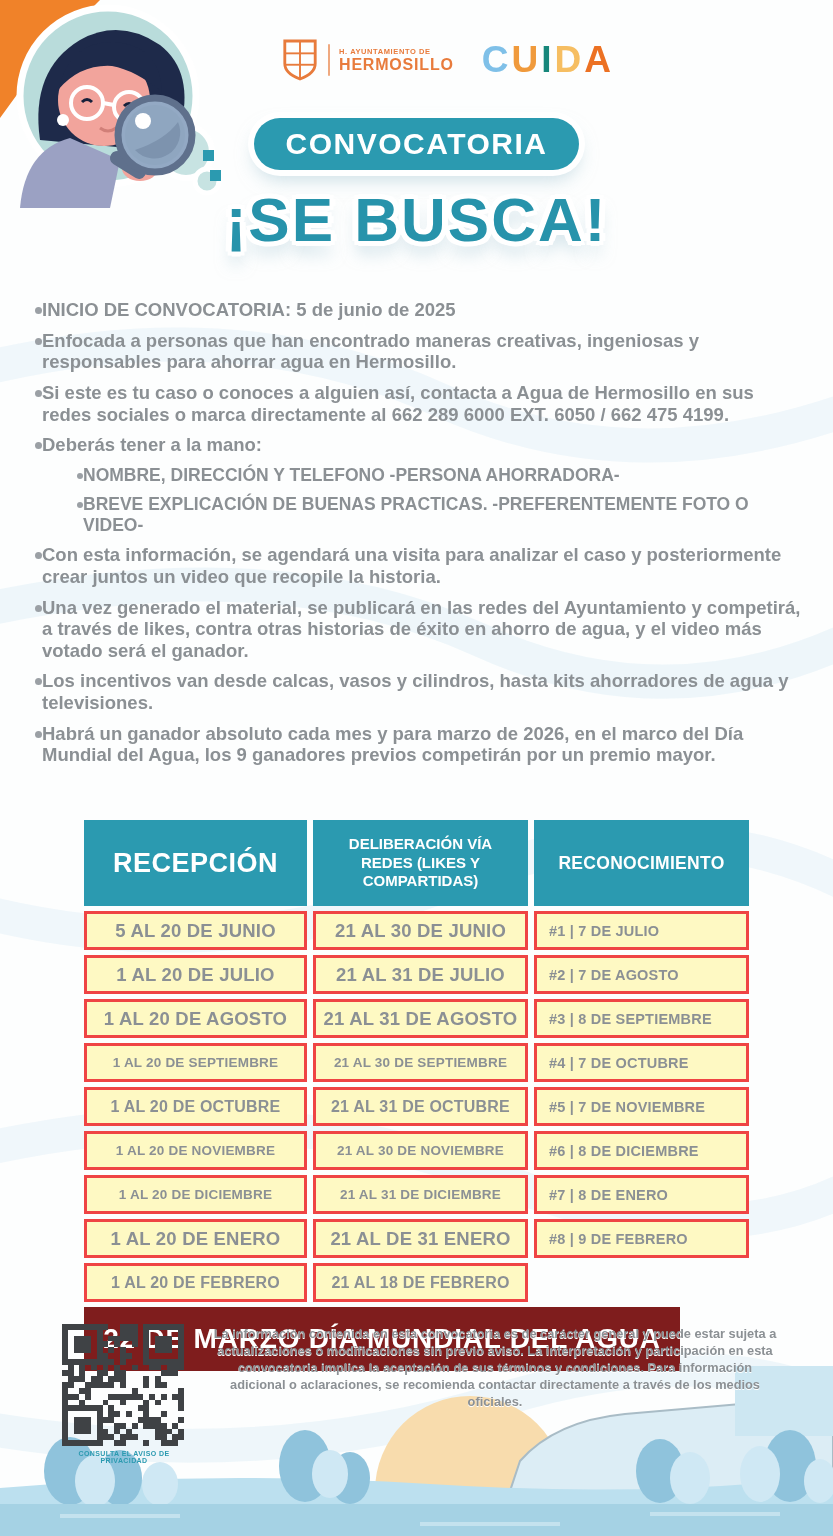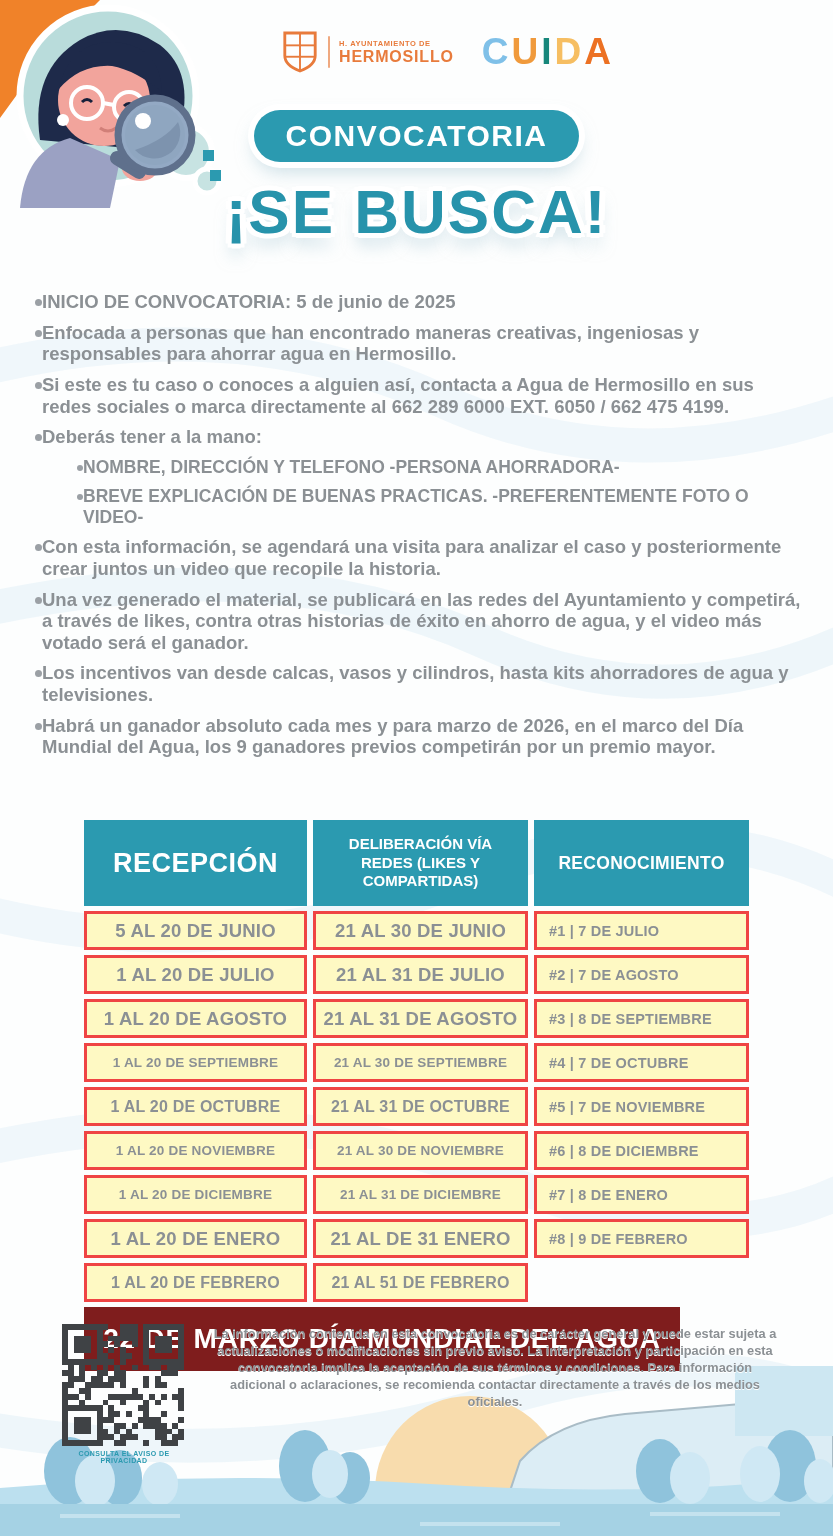--- a/index.html
+++ b/index.html
@@ -9,21 +9,21 @@
     background:#fdfefe; font-family:"Liberation Sans", sans-serif;
   }
   .layer-watermark { position:absolute; inset:0; z-index:0; pointer-events:none; }
   .layer-landscape { position:absolute; left:0; bottom:0; z-index:1; pointer-events:none; }
   .content { position:relative; z-index:2; }
 
   
   .hero-illustration { position:absolute; top:0; left:0; width:222px; height:208px; z-index:3; }
 
   
-  .header { display:flex; justify-content:center; align-items:center; gap:28px; padding-top:30px; padding-left:60px; }
+  .header { display:flex; justify-content:center; align-items:center; gap:28px; padding-top:38px; padding-left:60px; }
   .org { display:flex; align-items:center; gap:9px; color:#E87B3C; }
   .org-divider { width:2px; height:32px; background:#E87B3C; opacity:.65; border-radius:2px; }
   .org-line1 { font-size:7.5px; font-weight:700; letter-spacing:.6px; }
   .org-line2 { font-size:16px; font-weight:800; letter-spacing:.8px; }
   .cuida { display:flex; gap:2px; font-size:37px; font-weight:800; letter-spacing:1px; }
 
   
   .badge {
     margin:36px auto 0; width:fit-content; background:#2B9AB0; color:#fff;
     font-size:30px; font-weight:800; letter-spacing:1.5px; padding:9px 32px; border-radius:44px;
@@ -239,21 +239,21 @@
 
       <div class="td sm">1 AL 20 DE DICIEMBRE</div>
       <div class="td sm">21 AL 31 DE DICIEMBRE</div>
       <div class="td c3">#7 | 8 DE ENERO</div>
 
       <div class="td lg">1 AL 20 DE ENERO</div>
       <div class="td lg">21 AL DE 31 ENERO</div>
       <div class="td c3">#8 | 9 DE FEBRERO</div>
 
       <div class="td md">1 AL 20 DE FEBRERO</div>
-      <div class="td md">21 AL 51 DE FEBRERO</div>
+      <div class="td md">21 AL 18 DE FEBRERO</div>
     </div>
     <div class="banner">22 DE MARZO DÍA MUNDIAL DEL AGUA</div>
   </div>
 
   <div class="footer">
     <div class="qr-wrap">
       <div class="qr-box" id="qr">
           <svg viewBox="0 0 21 21" shape-rendering="crispEdges" fill="#3f4245">
             <rect x="0" y="0" width="1" height="1"></rect>
             <rect x="1" y="0" width="1" height="1"></rect>

